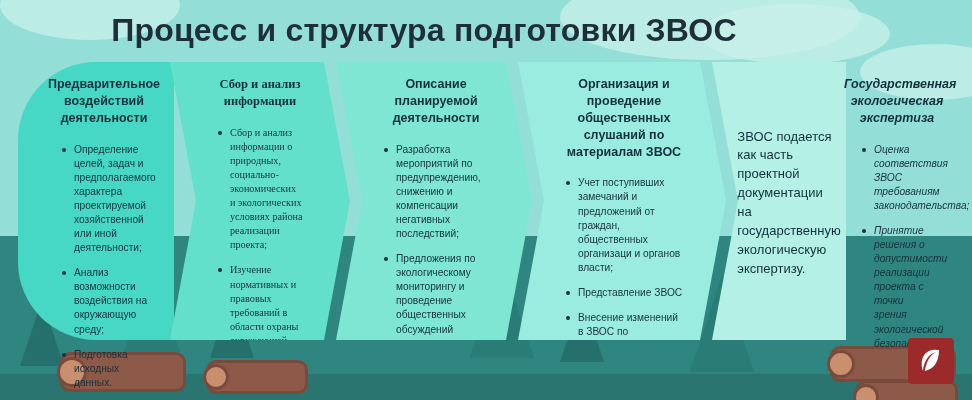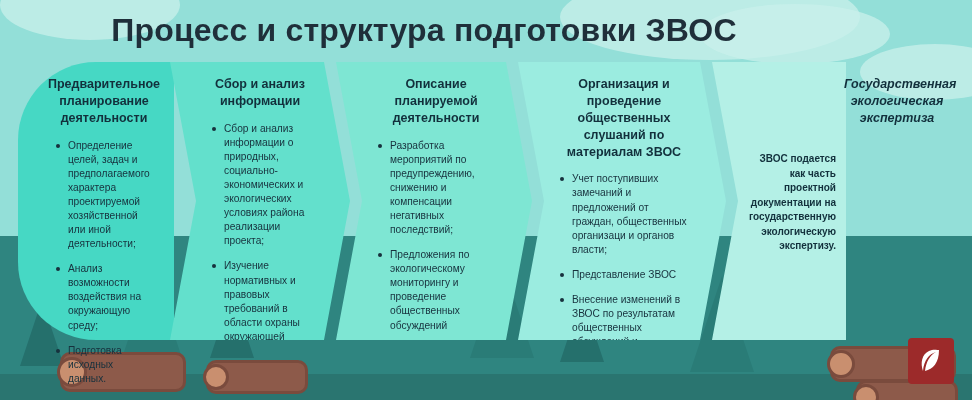--- a/index.html
+++ b/index.html
@@ -116,21 +116,21 @@
   }
   .col h3 {
     margin: 0 0 12px 0;
     font-size: 12.5px;
     line-height: 1.35;
     font-weight: bold;
     text-align: center;
     color: #12303c;
   }
   .col ul {
-    margin: 10px;
+    margin: 16px;
     padding: 0 0 0 14px;
     list-style: none;
   }
   .col li {
     position: relative;
     font-size: 10.2px;
     line-height: 1.38;
     margin-bottom: 11px;
     color: #17313d;
   }
@@ -150,21 +150,21 @@
     border-top-left-radius: 78px;
     border-bottom-left-radius: 78px;
     padding-left: 26px;
     padding-right: 10px;
   }
   
   .col2 {
     left: 152px; width: 180px;
     background: #63e0cc;
     clip-path: polygon(0 0, calc(100% - 26px) 0, 100% 50%, calc(100% - 26px) 100%, 0 100%, 26px 50%);
-    padding-left: 30px; padding-right: 30px;
+    padding-left: 30px; padding-right: 30px; font-family: Liberation Serif, serif;
   }
   .col3 {
     left: 318px; width: 196px;
     background: #7ee6d3;
     clip-path: polygon(0 0, calc(100% - 26px) 0, 100% 50%, calc(100% - 26px) 100%, 0 100%, 26px 50%);
     padding-left: 30px; padding-right: 26px;
   }
   .col4 {
     left: 500px; width: 208px;
     background: #9bece0;
@@ -179,24 +179,24 @@
     display: flex;
     align-items: center;
     justify-content: center;
   }
   .col6 {
     left: 810px; width: 126px;
     background: transparent;
     padding-left: 16px; padding-right: 4px; font-style: italic;
   }
   .callout {
-    font-size: 10px;
+    font-size: 13px;
     line-height: 1.45;
-    font-weight: bold;
-    text-align: right;
+    font-weight: normal;
+    text-align: left;
     color: #12303c;
   }
 
   
   .logo {
     position: absolute;
     right: 18px; bottom: 16px;
     width: 46px; height: 46px;
     background: #9c2a2a;
     border-radius: 4px;
@@ -237,21 +237,21 @@
   </div>
   <div class="log" style="left:856px; top:380px; width:96px; height:26px;">
     <div class="log-end" style="left:-6px; top:1px; width:20px; height:20px;"></div>
   </div>
 
   <div class="title">Процесс и структура подготовки ЗВОС</div>
 
   <div class="band">
 
     <div class="col col1">
-      <h3>Предварительное планирование деятельности</h3>
+      <h3>Предварительное воздействий деятельности</h3>
       <ul>
         <li>Определение целей, задач и предполагаемого характера проектируемой хозяйственной или иной деятельности;</li>
         <li>Анализ возможности воздействия на окружающую среду;</li>
         <li>Подготовка исходных данных.</li>
       </ul>
     </div>
 
     <div class="col col2">
       <h3>Сбор и анализ информации</h3>
       <ul>
@@ -279,20 +279,24 @@
         <li>Внесение изменений в ЗВОС по результатам обсуждений и замечаний.</li>
       </ul>
     </div>
 
     <div class="col col5">
       <div class="callout">ЗВОС подается как часть проектной документации на государственную экологическую экспертизу.</div>
     </div>
 
     <div class="col col6">
       <h3>Государственная экологическая экспертиза</h3>
+      <ul>
+        <li>Оценка соответствия ЗВОС требованиям законодательства;</li>
+        <li>Принятие решения о допустимости реализации проекта с точки зрения экологической безопасности.</li>
+      </ul>
     </div>
 
   </div>
 
   <div class="logo">
     <svg width="46" height="46" viewBox="0 0 46 46" aria-hidden="true">
       <path d="M31 12c0 13-6 19-14 21 1-9 5-16 11-19-7 2-12 8-13 19-3-8-1-17 6-20 4-2 8-1 10-1z" fill="#ffffff"></path>
     </svg>
   </div>
 

